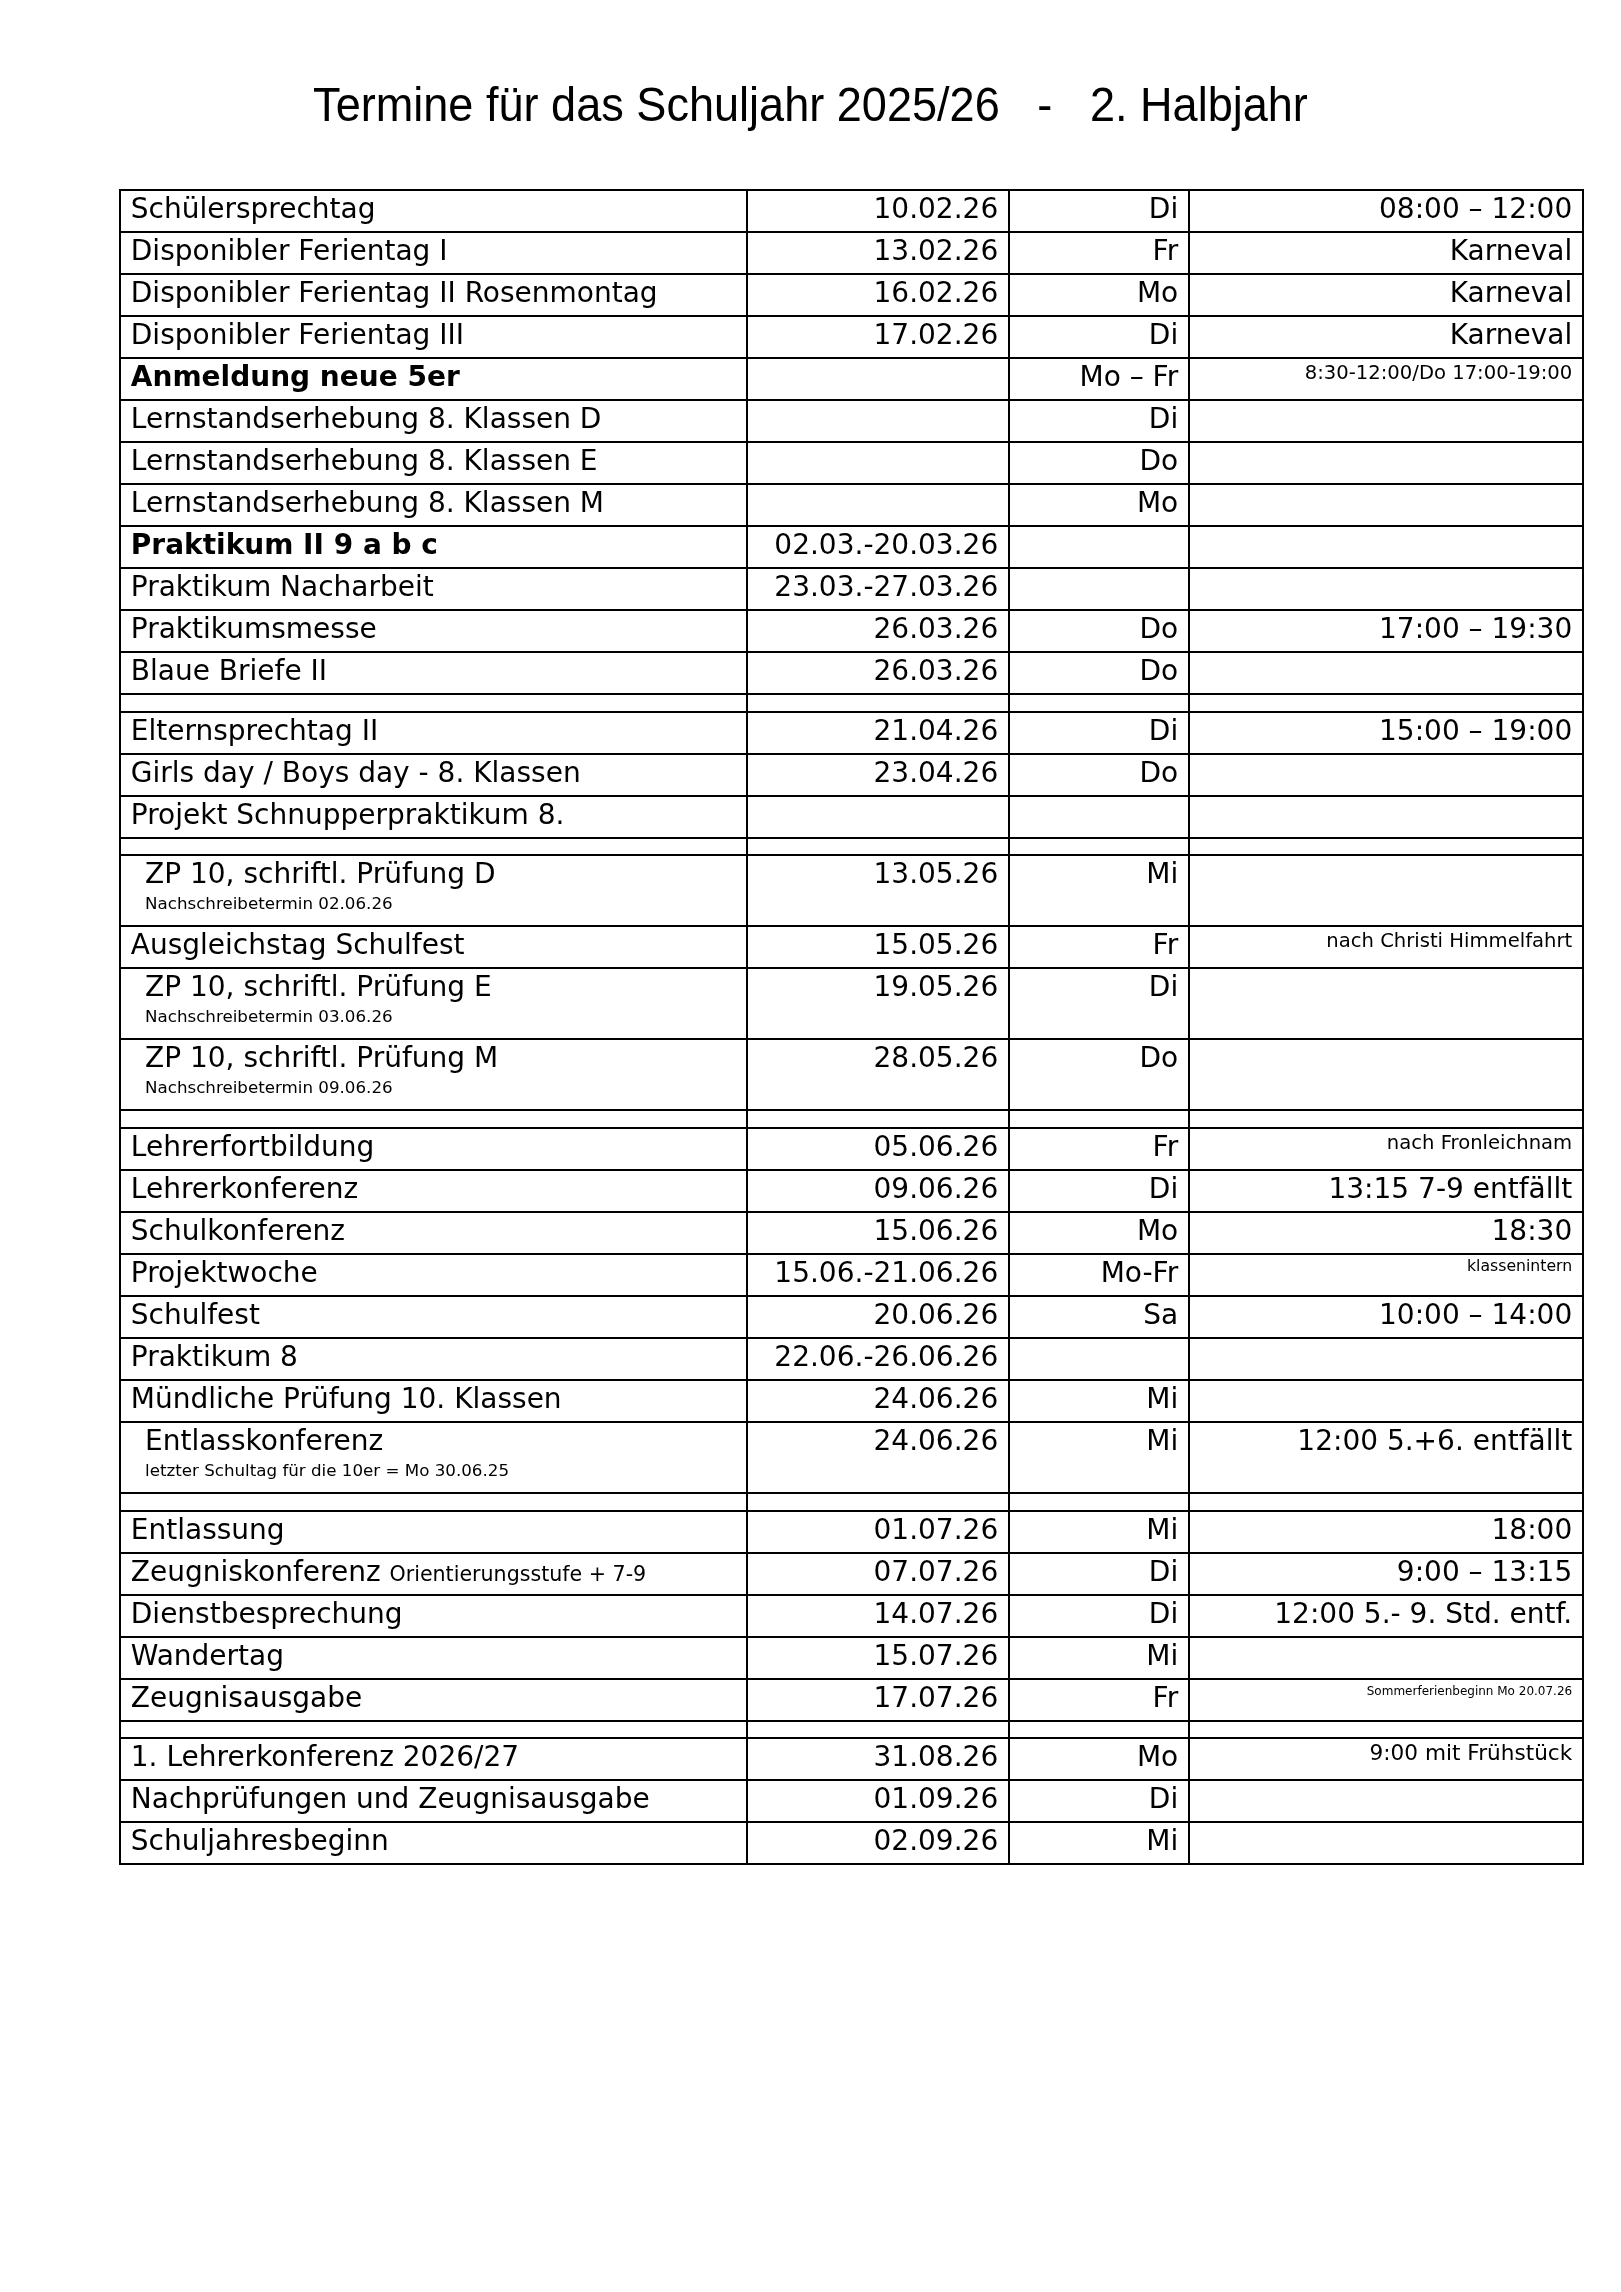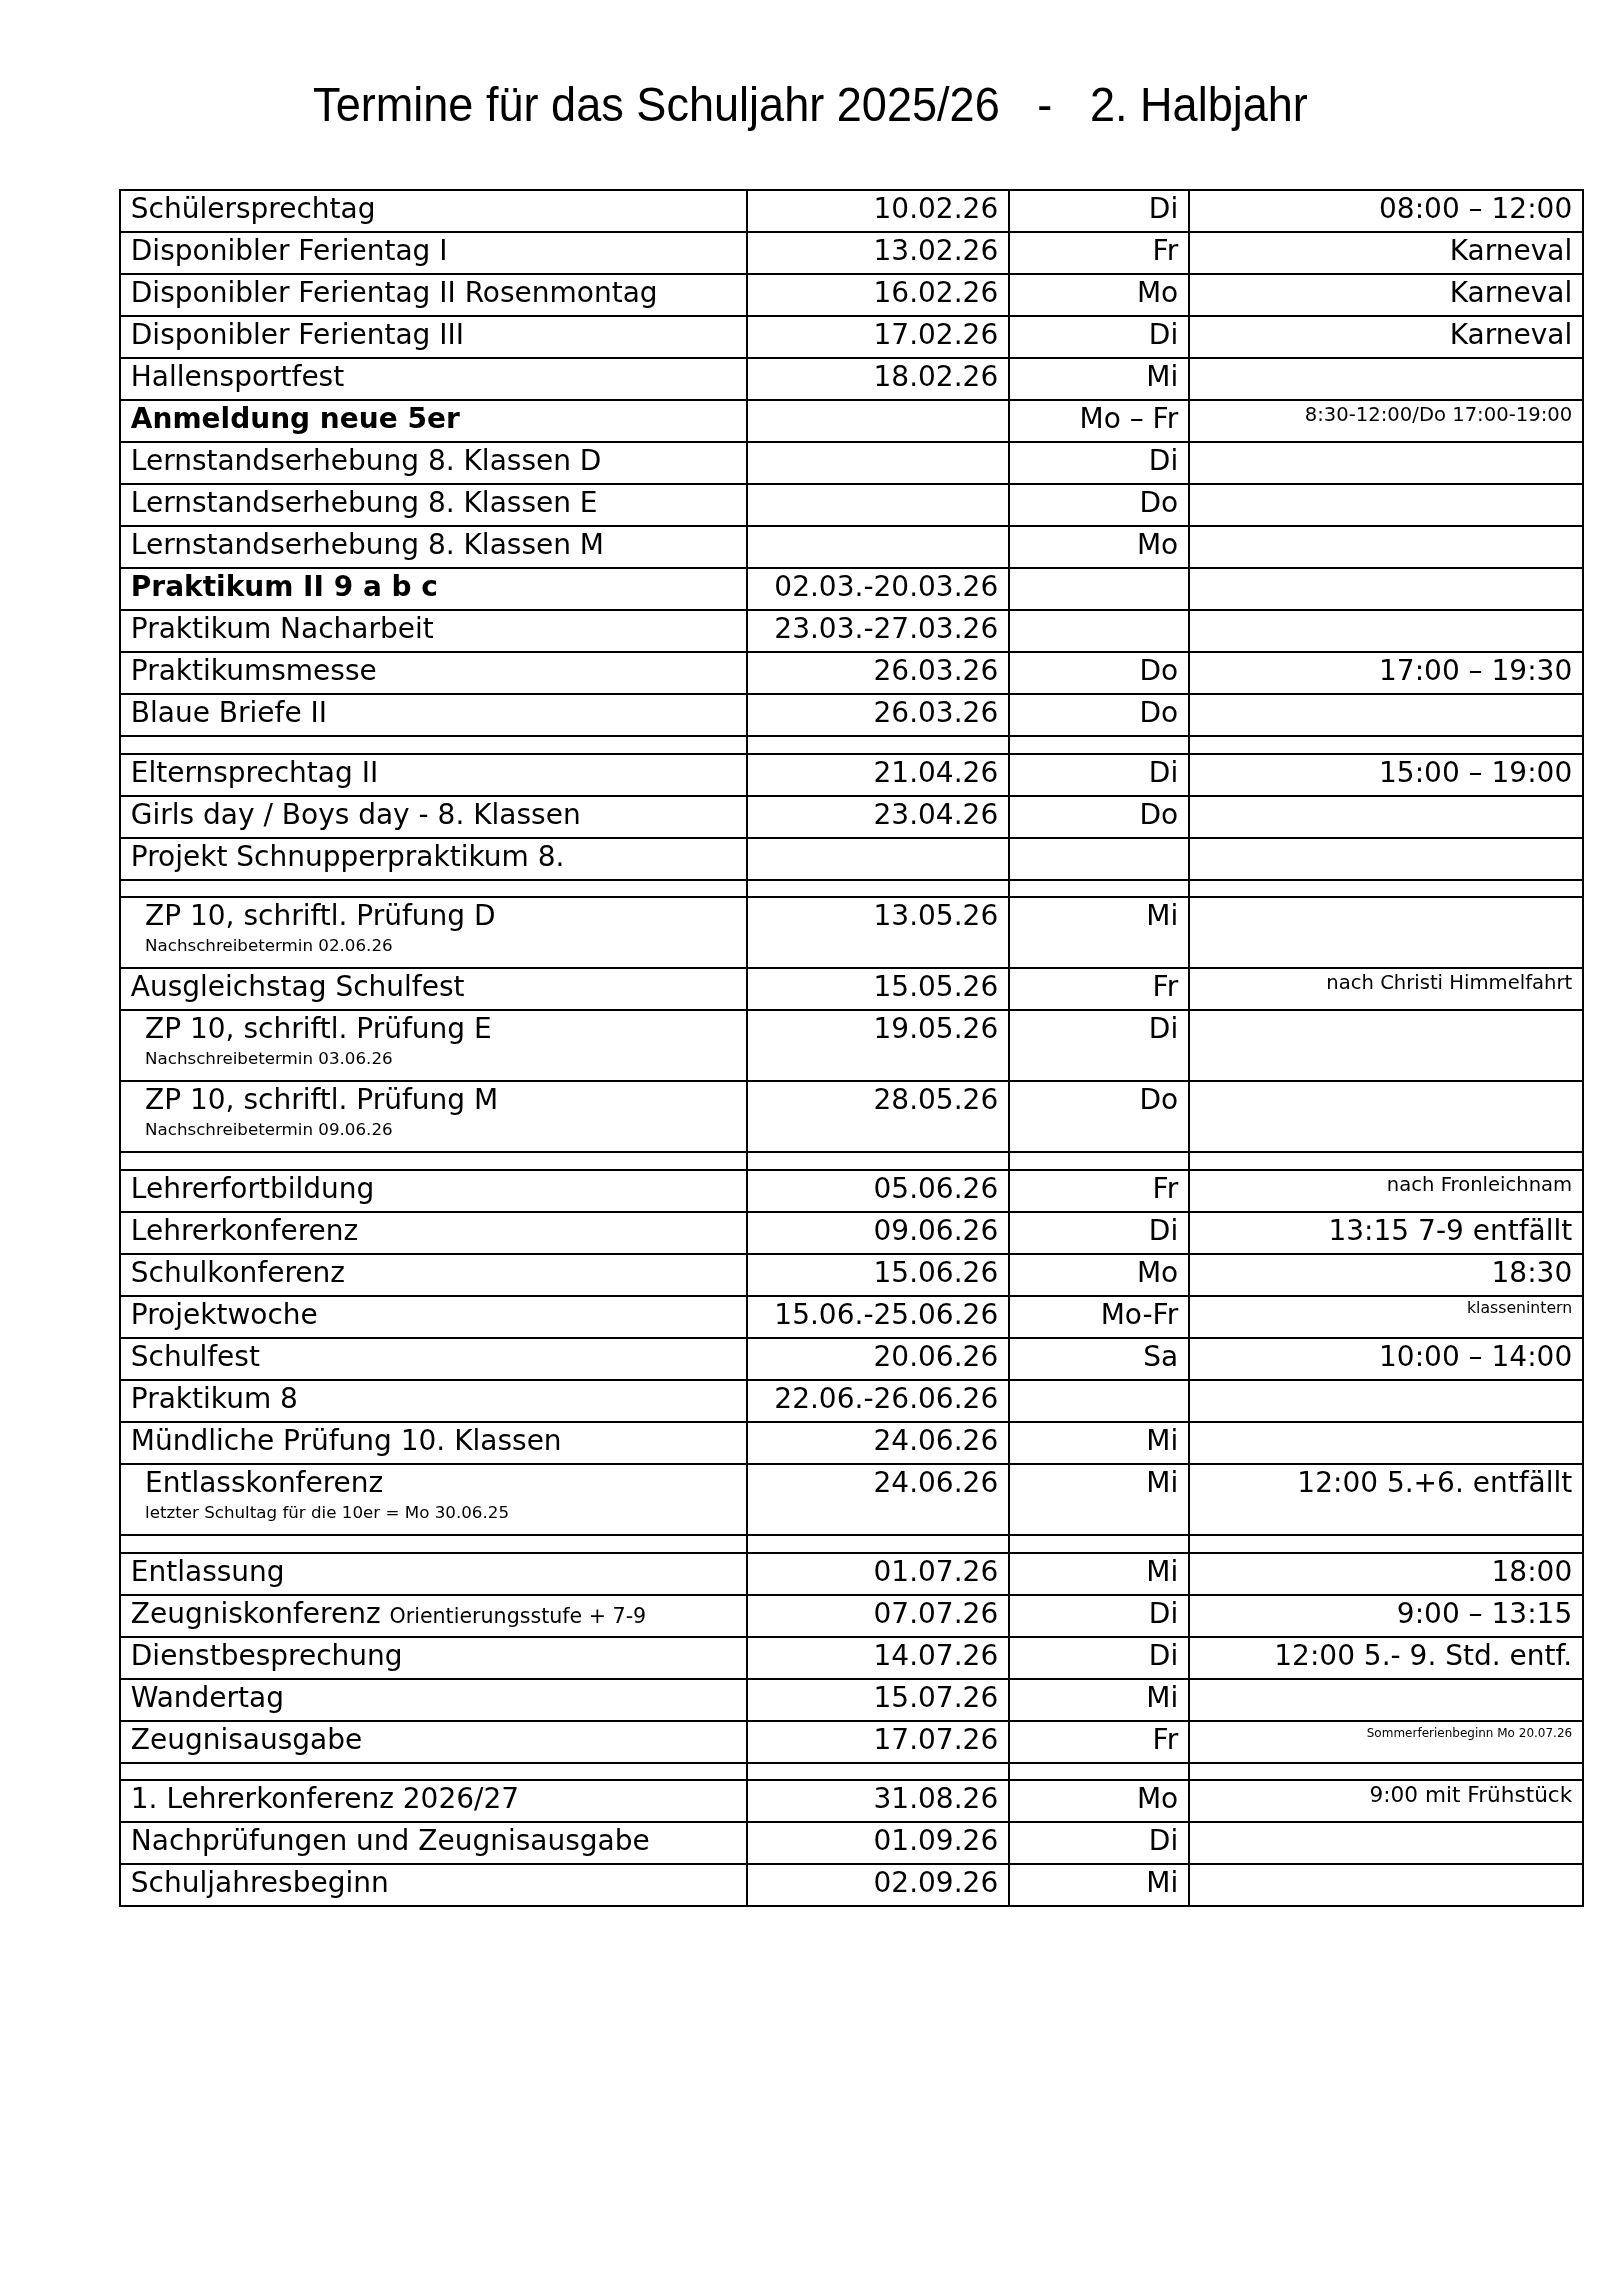--- a/index.html
+++ b/index.html
@@ -65,26 +65,20 @@
         <td class="wd">Mo</td>
         <td class="nt">Karneval</td>
       </tr>
     <tr>
         <td class="ev">Disponibler Ferientag III</td>
         <td class="dt">17.02.26</td>
         <td class="wd">Di</td>
         <td class="nt">Karneval</td>
       </tr>
     <tr>
-        <td class="ev">Hallensportfest</td>
-        <td class="dt">18.02.26</td>
-        <td class="wd">Mi</td>
-        <td class="nt"></td>
-      </tr>
-    <tr>
         <td class="ev bold">Anmeldung neue 5er</td>
         <td class="dt"></td>
         <td class="wd">Mo – Fr</td>
         <td class="nt small">8:30-12:00/Do 17:00-19:00</td>
       </tr>
     <tr>
         <td class="ev">Lernstandserhebung 8. Klassen D</td>
         <td class="dt"></td>
         <td class="wd">Di</td>
         <td class="nt"></td>
@@ -198,21 +192,21 @@
         <td class="nt">13:15 7-9 entfällt</td>
       </tr>
     <tr>
         <td class="ev">Schulkonferenz</td>
         <td class="dt">15.06.26</td>
         <td class="wd">Mo</td>
         <td class="nt">18:30</td>
       </tr>
     <tr>
         <td class="ev">Projektwoche</td>
-        <td class="dt">15.06.-25.06.26</td>
+        <td class="dt">15.06.-21.06.26</td>
         <td class="wd">Mo-Fr</td>
         <td class="nt small" style="font-size:15.7px;line-height:21.6px;">klassenintern</td>
       </tr>
     <tr>
         <td class="ev">Schulfest</td>
         <td class="dt">20.06.26</td>
         <td class="wd">Sa</td>
         <td class="nt">10:00 – 14:00</td>
       </tr>
     <tr>

